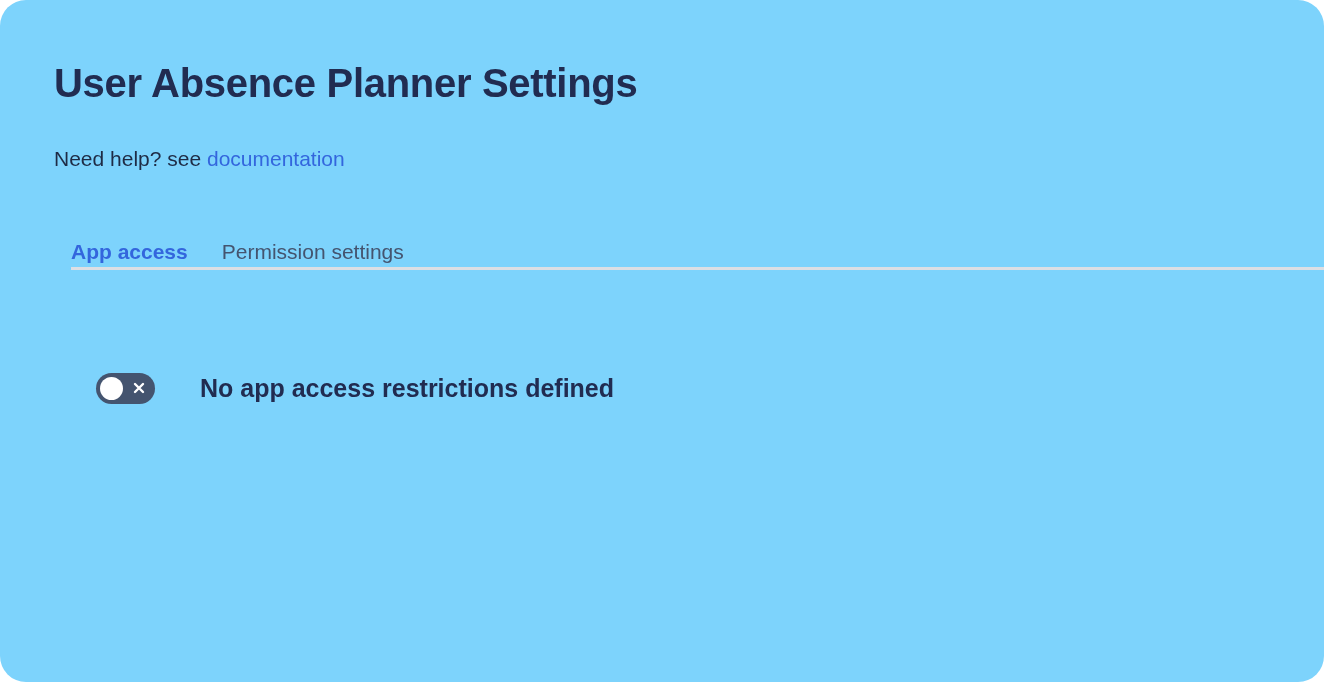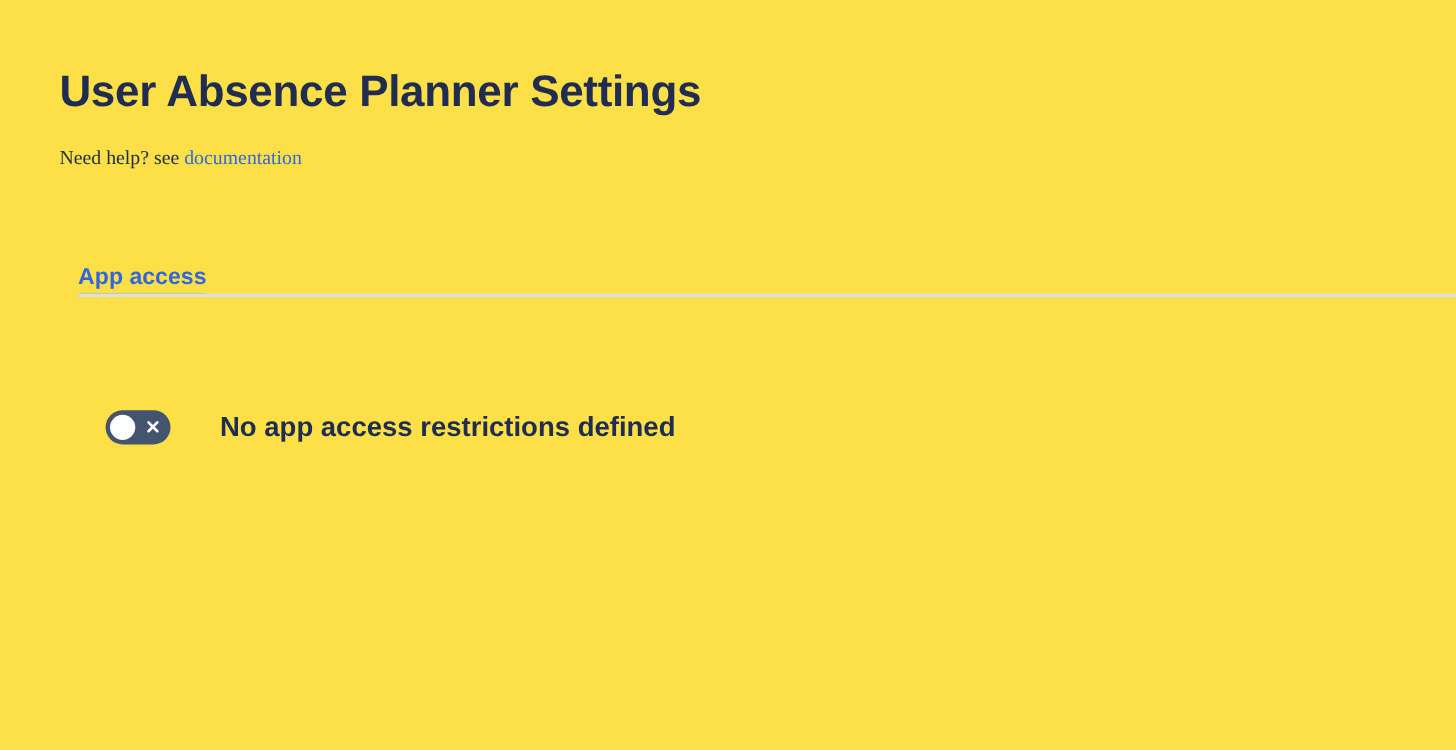--- a/index.html
+++ b/index.html
@@ -12,46 +12,46 @@
     height: 682px;
     overflow: hidden;
     font-family: "Liberation Sans", sans-serif;
     -webkit-font-smoothing: antialiased;
   }
 
   .page {
     position: relative;
     width: 1324px;
     height: 682px;
-    background: #fde047;
+    background: #7dd3fc;
+    border-radius: 26px;
   }
 
   
   .page-title {
     position: absolute;
     left: 54px;
     top: 30px;
     font-size: 40px;
     line-height: 52px;
     font-weight: bold;
     letter-spacing: -0.3px;
     color: #212c51;
     white-space: nowrap;
   }
 
   
   .help-line {
     position: absolute;
     left: 54px;
-    top: 129px;
-    font-size: 18px;
+    top: 145px;
+    font-size: 21px;
     line-height: 28px;
     color: #1e2b45;
     white-space: nowrap;
-    font-family: Liberation Serif, serif;
   }
   .help-line .help-text { color: #1e2b45; }
   .help-link {
     color: #3366dd;
     text-decoration: none;
     cursor: pointer;
   }
 
   
   .tabs-wrap {
@@ -169,20 +169,21 @@
   <h1 class="page-title">User Absence Planner Settings</h1>
 
   <div class="help-line">
     <span class="help-text">Need help? see</span>
     <a class="help-link">documentation</a>
   </div>
 
   <div class="tabs-wrap">
     <div class="tabs">
       <div class="tab active">App access</div>
+      <div class="tab">Permission settings</div>
     </div>
     <div class="tabs-divider"></div>
   </div>
 
   <div class="toggle-row">
     <div class="toggle">
       <span class="knob"></span>
       <span class="x-icon">
         <svg width="14" height="14" viewBox="0 0 14 14" aria-hidden="true">
           <path d="M3 3 L11 11 M11 3 L3 11" stroke="#ffffff" stroke-width="2.4" stroke-linecap="round"></path>

